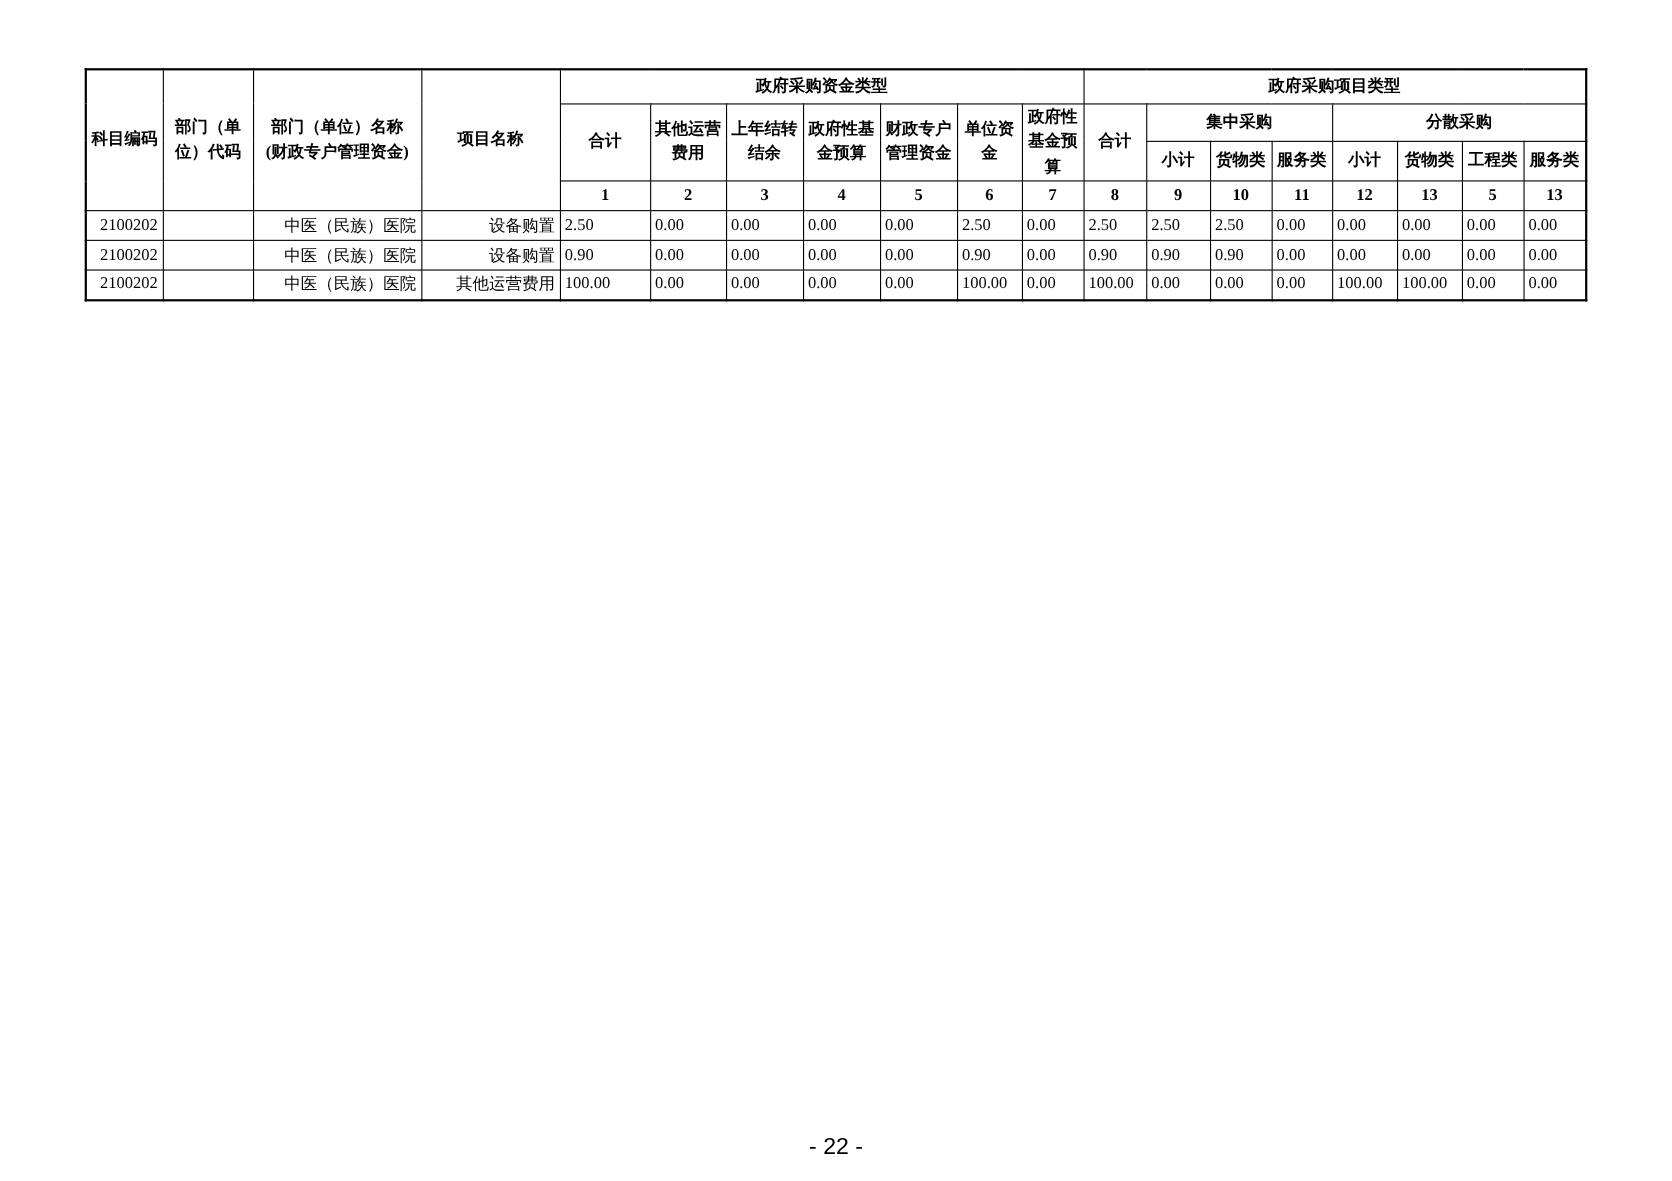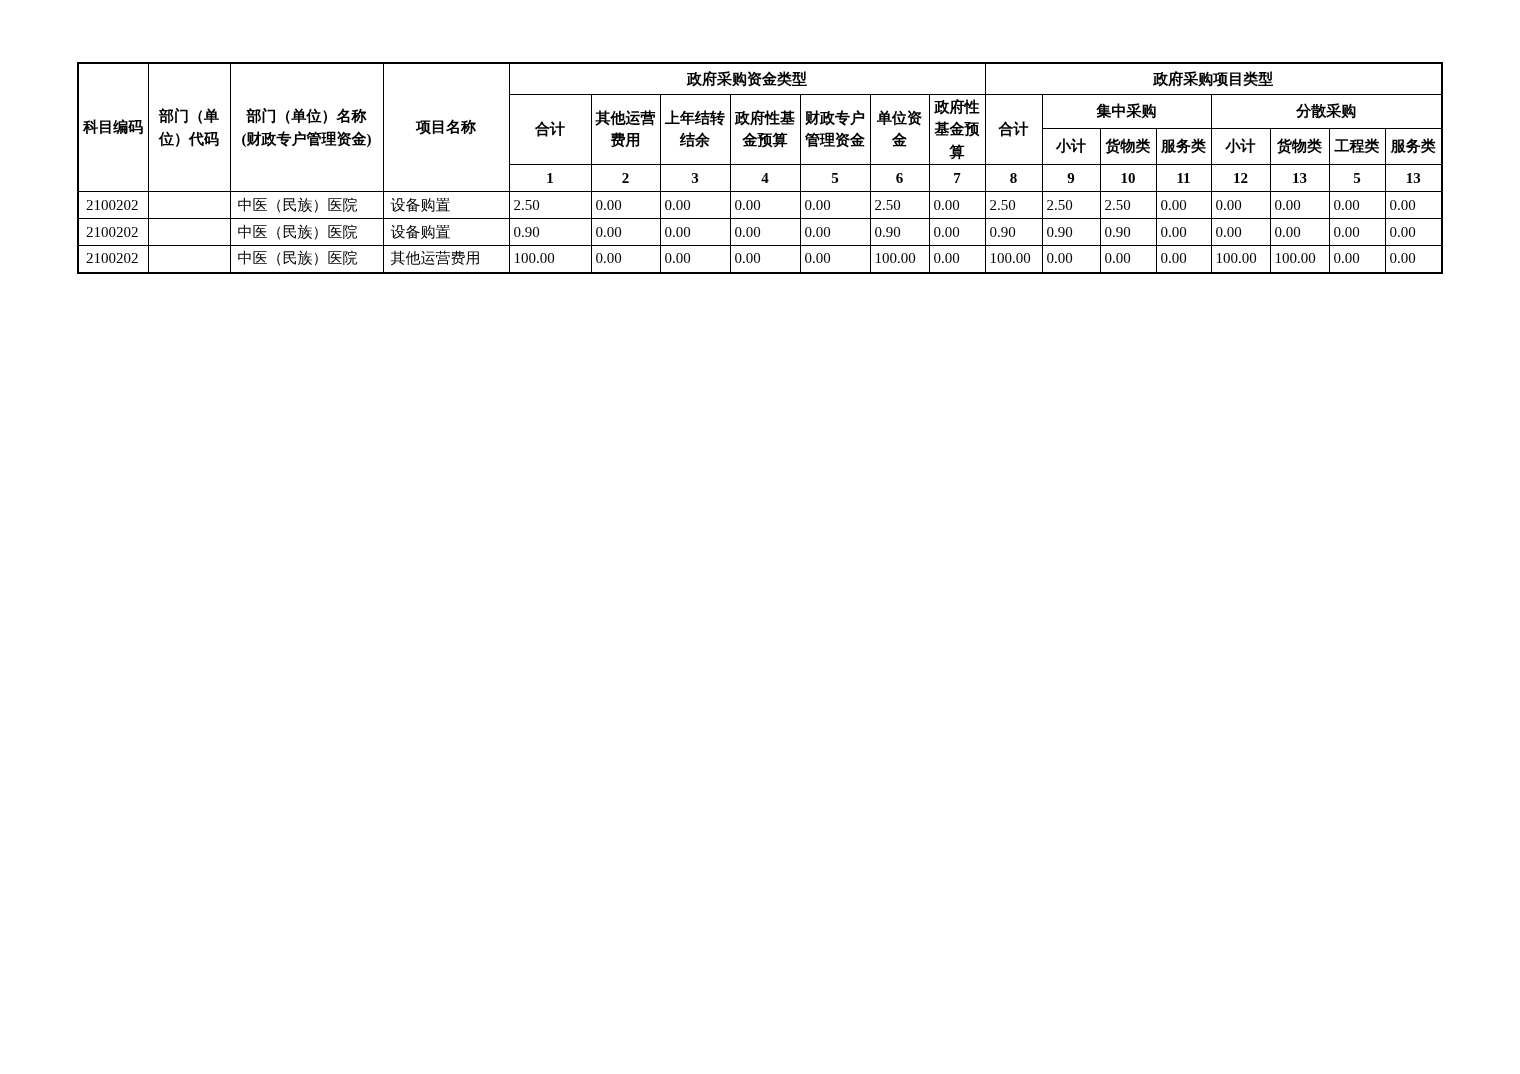--- a/index.html
+++ b/index.html
@@ -41,21 +41,21 @@
   thead tr.hr3 { height: 27px; }
   thead tr.hr4 { height: 27px; }
   tbody tr { height: 27px; }
   tbody td {
     font-size: 15px;
     padding: 1px 4px;
     white-space: nowrap;
     vertical-align: middle;
     border-top-width: 2px;
   }
-  td.txt { text-align: left; padding-left: 7px; }
+  td.txt { text-align: right; padding-left: 7px; }
   td.num { text-align: left; padding-right: 5px; }
   .page-number {
     position: absolute;
     left: 0; top: 1031px;
     width: 100%;
     text-align: center;
     font-family: "Liberation Sans", "DejaVu Sans", sans-serif;
     font-size: 21px;
     color: #000;
   }
@@ -195,14 +195,15 @@
         <td class="num">0.00</td>
         <td class="num">0.00</td>
         <td class="num">100.00</td>
         <td class="num">100.00</td>
         <td class="num">0.00</td>
         <td class="num">0.00</td>
       </tr>
     </tbody>
   </table>
 
+  <div class="page-number">- 22 -</div>
 
 </div>
 
 </body></html>

